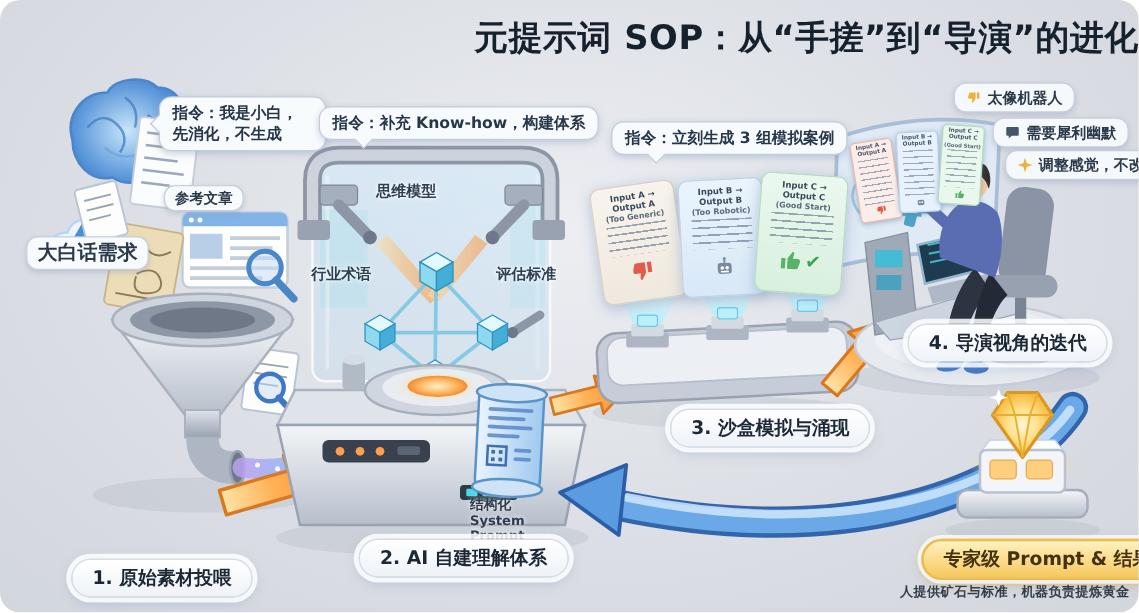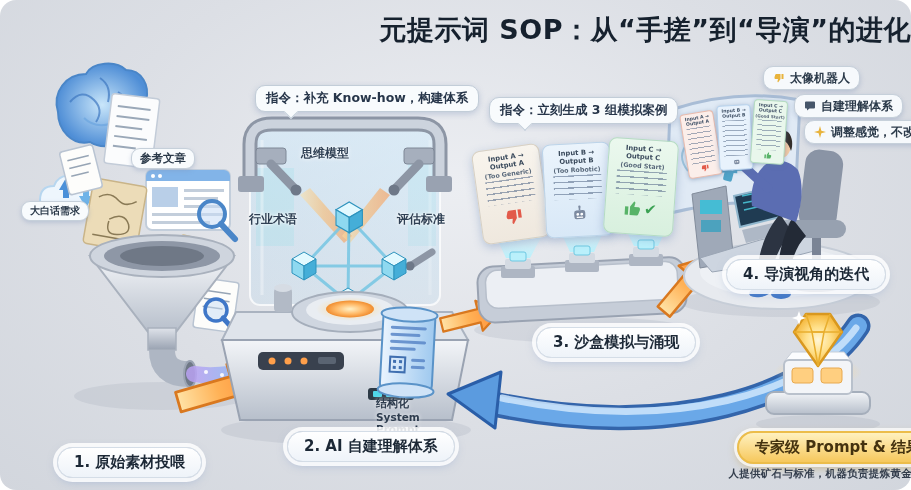--- a/index.html
+++ b/index.html
@@ -20,21 +20,21 @@
         font-size:11.5px;font-weight:700;color:#2b3a4a;box-shadow:0 2px 4px rgba(130,150,185,.35);white-space:nowrap;}
 
   .mlabel{font-size:12px;font-weight:800;color:#2f4054;text-shadow:0 0 5px rgba(255,255,255,.95),0 0 2px #fff;white-space:nowrap;}
 
   .badge{background:linear-gradient(180deg,#ffffff,#eef3f9);border:1px solid #d4dde7;border-radius:999px;
          padding:5px 16px;font-size:15px;font-weight:800;color:#1c2836;white-space:nowrap;
          box-shadow:0 0 0 4px rgba(255,255,255,.85),0 3px 10px rgba(120,150,200,.5);}
   .badge-gold{background:linear-gradient(180deg,#fff1bf,#f6c85d);border:2px solid #ecbd4a;border-radius:999px;
          padding:5px 16px;font-size:15px;font-weight:800;color:#44320f;white-space:nowrap;
          box-shadow:0 0 0 3px rgba(255,255,255,.75),0 3px 9px rgba(190,150,60,.55);}
-  .caption{font-size:10.5px;font-weight:700;color:#333d4c;text-align:right;letter-spacing:.3px;}
+  .caption{font-size:10.5px;font-weight:700;color:#333d4c;text-align:left;letter-spacing:.3px;}
 
   .card{border-radius:8px;padding:5px 4px 3px;text-align:center;box-shadow:0 3px 10px rgba(110,140,185,.45);}
   .card .t{font-size:6.8px;font-weight:800;color:#3a4a5c;line-height:1.2;}
   .card .s{font-size:6.3px;font-weight:700;color:#5a6a7c;margin:1px 0 2px;}
   .card .lines{height:24px;margin:2px 5px;background:repeating-linear-gradient(180deg,rgba(90,110,140,.6) 0 1.3px,transparent 1.3px 6px);}
   .card .ic{height:24px;display:flex;align-items:center;justify-content:center;gap:2px;}
   .cardA{background:linear-gradient(180deg,#f8f4ed,#efe8de);border:1px solid #d8d0c2;}
   .cardB{background:linear-gradient(180deg,#ebf4fc,#d8e8f7);border:1px solid #bcd4ea;}
   .cardC{background:linear-gradient(180deg,#ebf8ee,#d8f0de);border:1px solid #b5dcc2;}
   .check{color:#3ca254;font-size:15px;font-weight:800;line-height:1;}
@@ -419,25 +419,29 @@
         <path d="M830,314 L824,332 L818,366"></path>
         <line x1="812" y1="332" x2="824" y2="332"></line>
       </g>
       <path transform="translate(799,318)" d="M0,-7 L1.8,-1.8 L7,0 L1.8,1.8 L0,7 L-1.8,1.8 L-7,0 L-1.8,-1.8 Z" fill="#ffffff"></path>
     </g>
   </g>
 </svg>
 
 <div class="abs title">元提示词 SOP：从“手搓”到“导演”的进化</div>
 
+<div class="abs bubble tail-l" style="left:127px;top:77px;width:112px;">
+  <div>指令：我是小白，</div>
+  <div>先消化，不生成</div>
+</div>
 <div class="abs bubble nowrap tail-b" style="left:255px;top:85px;">指令：补充 Know-how，构建体系</div>
 <div class="abs bubble nowrap tail-b" style="left:489px;top:97px;">指令：立刻生成 3 组模拟案例</div>
 
 <div class="abs pill" style="left:131px;top:148px;">参考文章</div>
-<div class="abs pill" style="left:21px;top:201px;font-size:10px;">大白话需求</div>
+<div class="abs pill" style="left:21px;top:189px;font-size:16px;">大白话需求</div>
 
 <div class="abs mlabel" style="left:301px;top:145px;">思维模型</div>
 <div class="abs mlabel" style="left:249px;top:211px;">行业术语</div>
 <div class="abs mlabel" style="left:397px;top:211px;">评估标准</div>
 
 <div class="abs card cardA" style="left:477px;top:147px;width:58px;height:84px;transform:rotate(-8deg);">
   <div class="t">Input A → Output A</div>
   <div class="s">(Too Generic)</div>
   <div class="lines"></div>
   <div class="ic">
@@ -519,21 +523,21 @@
 <div class="abs fb" style="left:763px;top:66px;">
   <svg width="12" height="12" viewBox="0 0 24 24" transform="rotate(180)">
         <path fill="#e8b33c" d="M3 10h4v10H3V10zm18 2c0-1.1-.9-2-2-2h-5l1-4.5c.2-1-.5-2-1.5-2L9 10v10h8.5c.8 0 1.5-.5 1.8-1.2l1.6-5c.1-.3.1-.5.1-.8z"></path>
       </svg>
   <span>太像机器人</span>
 </div>
 <div class="abs fb" style="left:794px;top:94px;">
   <svg width="12" height="12" viewBox="0 0 24 24">
         <path fill="#46566a" d="M4 3h16a2 2 0 0 1 2 2v10a2 2 0 0 1-2 2h-9l-5 4v-4H4a2 2 0 0 1-2-2V5a2 2 0 0 1 2-2z"></path>
       </svg>
-  <span>自建理解体系</span>
+  <span>需要犀利幽默</span>
 </div>
 <div class="abs fb" style="left:804px;top:120px;">
   <svg width="12" height="12" viewBox="0 0 14 14">
         <path fill="#e8b33c" d="M7,0 L8.6,5.4 L14,7 L8.6,8.6 L7,14 L5.4,8.6 L0,7 L5.4,5.4 Z"></path>
       </svg>
   <span>调整感觉，不改代码</span>
 </div>
 
 <div class="abs badge-gold" style="left:737px;top:431px;">专家级 Prompt &amp; 结果</div>
 <div class="abs caption" style="left:720px;top:467px;width:192px;">人提供矿石与标准，机器负责提炼黄金</div>

